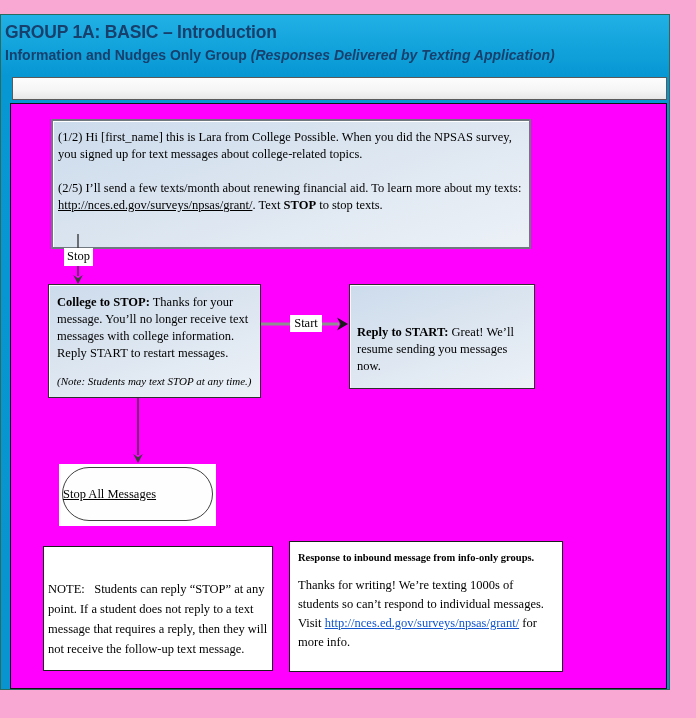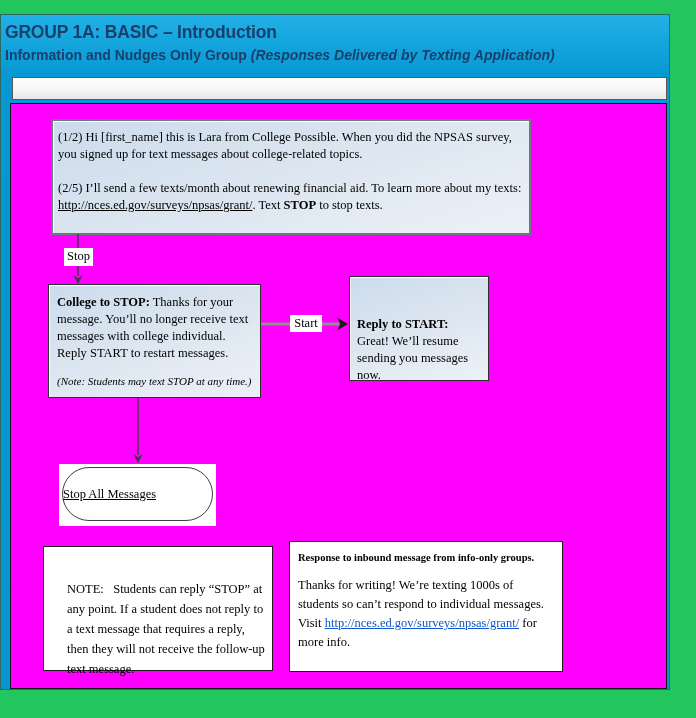--- a/index.html
+++ b/index.html
@@ -1,18 +1,18 @@
 <!DOCTYPE html>
 <html><head>
 <meta charset="utf-8">
 <style>
   html,body{margin:0;padding:0;}
   body{width:696px;height:718px;background:#FF00FF;position:relative;overflow:hidden;
        font-family:"Liberation Serif", serif;}
-  .canvas{position:absolute;left:0;top:0;width:696px;height:718px;background:#22c55e;}
+  .canvas{position:absolute;left:0;top:0;width:696px;height:718px;background:#f9a8d4;}
 
   
   .frame{position:absolute;left:0;top:14px;width:668px;height:674px;
          border:1px solid #2A6B5F;
          background:linear-gradient(180deg,#21B1E6 0px,#0797D3 60px,#0894CE 100%);}
 
   .title{position:absolute;left:5px;top:22px;font-family:"Liberation Sans",sans-serif;
          font-weight:bold;font-size:17.5px;color:#17406D;letter-spacing:-0.2px;}
   .subtitle{position:absolute;left:5px;top:47px;font-family:"Liberation Sans",sans-serif;
          font-weight:bold;font-size:14px;color:#17406D;}
@@ -23,47 +23,47 @@
          border:1px solid #5A5A5A;box-sizing:border-box;}
 
   
   .panel{position:absolute;left:10px;top:103px;width:657px;height:586px;
          background:#FF00FF;border:1px solid #141414;box-sizing:border-box;}
 
   .panel *{box-sizing:border-box;}
 
   .blue-box{position:absolute;background:linear-gradient(160deg,#CCDBEC 0%,#DBE5F0 45%,#ECF1F7 100%);
          color:#000;font-size:12.5px;line-height:17px;}
-  .intro-box{left:40px;top:15px;width:480px;height:116px;border:2px solid #70787F;
+  .intro-box{left:40px;top:15px;width:480px;height:130px;border:2px solid #70787F;
          box-shadow:inset 1px 1px 0 #FFFFFF;padding:8px 6px 0 5px;}
   .intro-box p{margin:0;}
   .intro-box p + p{margin-top:17px;}
 
   .response-box{left:37px;top:180px;width:213px;height:114px;border:1px solid #2E2E2E;
          box-shadow:inset 1px 1px 0 rgba(255,255,255,.9);padding:9px 8px 0 8px;}
-  .reply-box{left:338px;top:172px;width:140px;height:105px;border:1px solid #2E2E2E;
+  .reply-box{left:338px;top:180px;width:186px;height:105px;border:1px solid #2E2E2E;
          box-shadow:inset 1px 1px 0 rgba(255,255,255,.9);padding:39px 6px 0 7px;}
 
   .b{font-weight:bold;}
   .note-italic{display:block;margin-top:11px;font-style:italic;font-size:11px;}
 
   .flow-label{position:absolute;background:#FFFFFF;color:#000;font-size:12.5px;
          text-align:center;line-height:17px;z-index:3;}
   .stop-label{left:53px;top:144px;width:29px;height:18px;}
   .start-label{left:279px;top:211px;width:32px;height:17px;}
 
   .arrows{position:absolute;left:0;top:0;width:655px;height:584px;z-index:2;pointer-events:none;}
 
   .terminal-patch{position:absolute;left:48px;top:360px;width:157px;height:62px;background:#FFFFFF;}
   .terminal-pill{position:absolute;left:3px;top:3px;right:3px;bottom:5px;
          background:#FEFEFE;border:1.5px solid #3F3F3F;border-radius:30px;
          display:flex;align-items:center;justify-content:flex-start;font-size:12.5px;color:#000;text-decoration:underline;}
 
   .white-note{position:absolute;background:#FFFFFF;border:1px solid #1C1C1C;color:#000;}
-  .note-box{left:32px;top:442px;width:230px;height:125px;padding:32px 4px 0 23px;
+  .note-box{left:32px;top:442px;width:230px;height:125px;padding:32px 4px 0 4px;
          font-size:12.5px;line-height:20px;white-space:pre-wrap;}
   .inbound-box{left:278px;top:437px;width:274px;height:131px;padding:9px 8px 12px 8px;}
   .inbound-heading{font-weight:bold;font-size:10.5px;margin:0 0 12px 0;line-height:13px;}
   .inbound-body{font-size:12.5px;line-height:19px;margin:0;}
   .inbound-note{display:block;margin-top:11px;font-style:italic;font-size:10.5px;line-height:15px;}
 
   .link-black{color:#000;text-decoration:underline;cursor:pointer;}
   .link-blue{color:#1155CC;text-decoration:underline;cursor:pointer;}
 </style>
 </head>
@@ -96,21 +96,21 @@
       </g>
       <g>
         <path d="M250,220 H328" stroke="#8F8F8F" stroke-width="3" fill="none"></path>
         <path d="M326,213.5 L337,220 L326,226.5 L329.5,220 Z" fill="#1A1A1A"></path>
       </g>
     </svg>
 
     <div class="flow-label stop-label">Stop</div>
     <div class="flow-label start-label">Start</div>
 
-    <div class="blue-box response-box"><span class="b">College to STOP:</span><span> Thanks for your message. You’ll no longer receive text messages with college individual. Reply START to restart messages.</span><span class="note-italic">(Note: Students may text STOP at any time.)</span>
+    <div class="blue-box response-box"><span class="b">College to STOP:</span><span> Thanks for your message. You’ll no longer receive text messages with college information. Reply START to restart messages.</span><span class="note-italic">(Note: Students may text STOP at any time.)</span>
     </div>
 
     <div class="blue-box reply-box"><span class="b">Reply to START:</span><span> Great! We’ll resume sending you messages now.</span>
     </div>
 
     <div class="terminal-patch">
       <div class="terminal-pill">
           <span>Stop All Messages</span>
         </div>
     </div>

